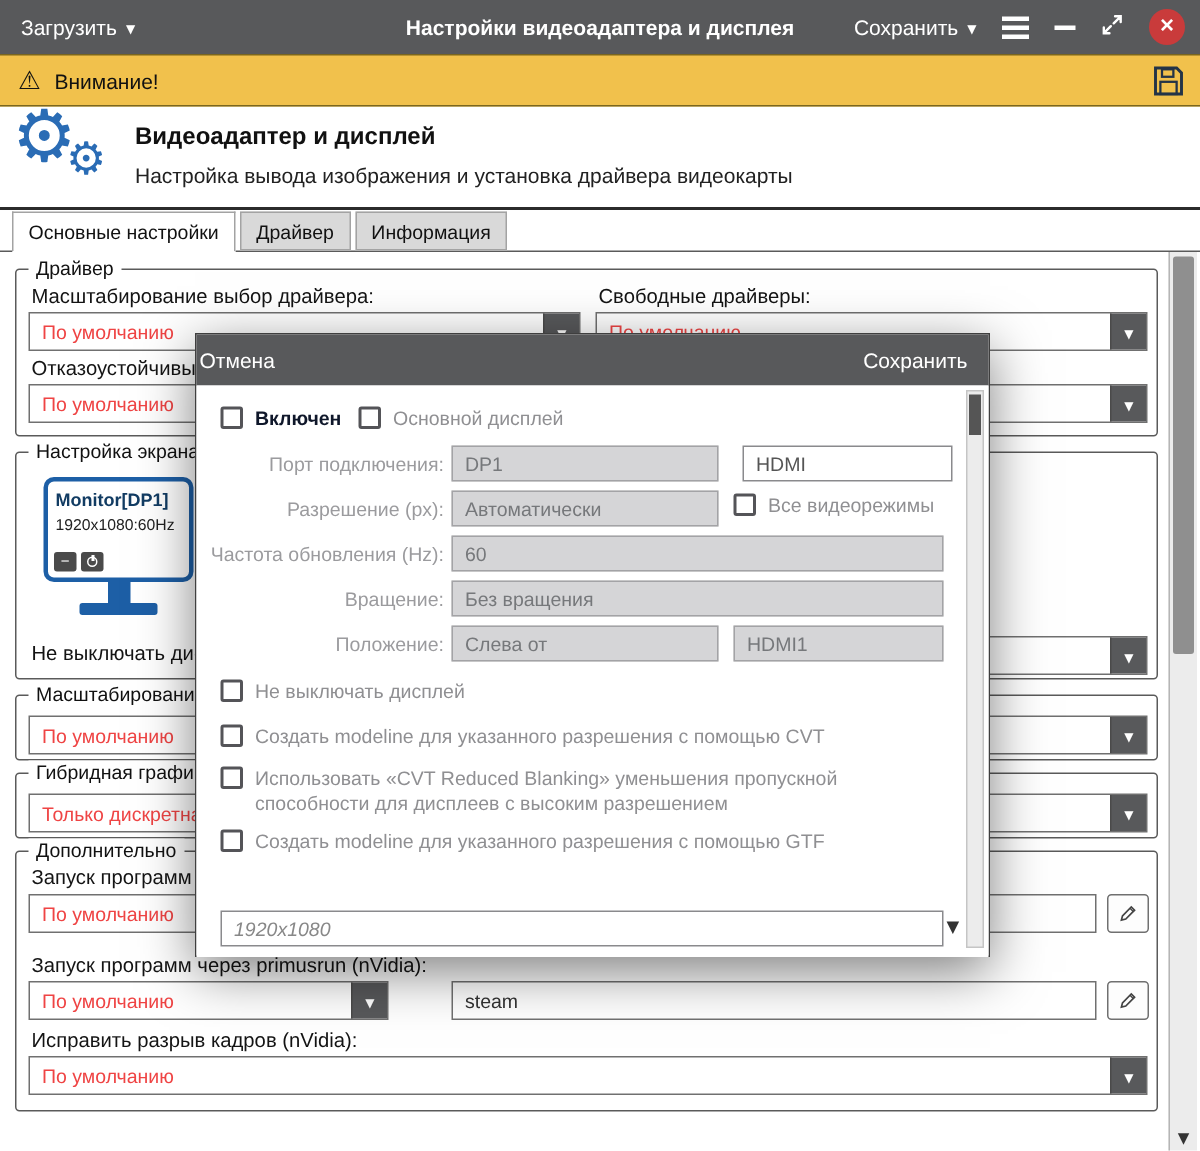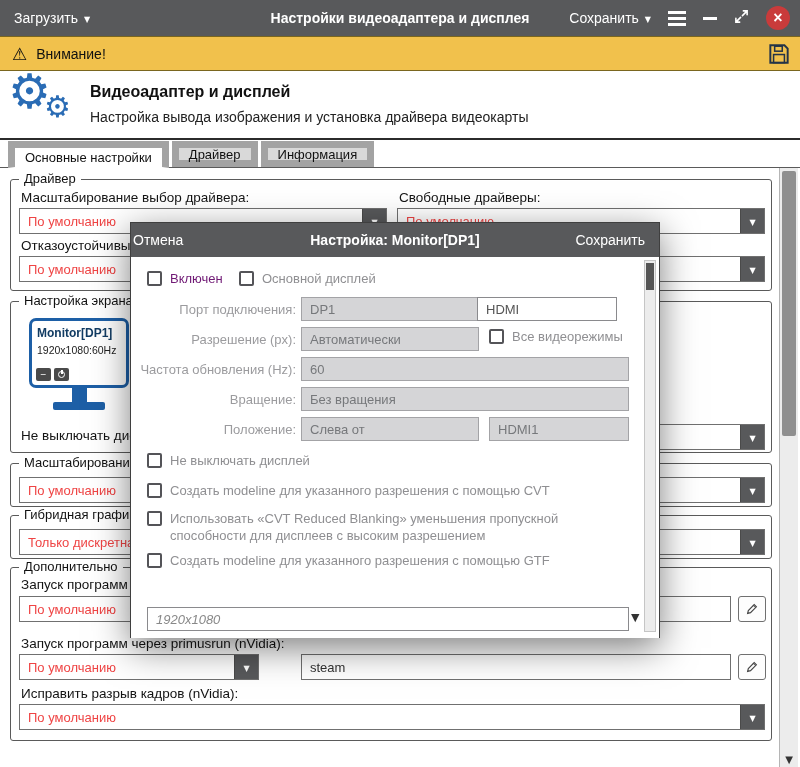--- a/index.html
+++ b/index.html
@@ -26,21 +26,21 @@
   
   .header{position:absolute;left:0;top:71px;width:800px;height:69px;background:#fff;border-bottom:2px solid #2b2b2b;z-index:4}
   .gears{position:absolute;left:8px;top:0;width:78px;height:64px;color:#2a6cb5}
   .gear-big{position:absolute;left:0;top:-8px;font-size:48px;font-family:"DejaVu Sans",sans-serif}
   .gear-small{position:absolute;left:36px;top:18px;font-size:30px;font-family:"DejaVu Sans",sans-serif}
   .hd-title{position:absolute;left:90px;top:12px;font-size:16px;font-weight:bold;color:#111}
   .hd-sub{position:absolute;left:90px;top:38px;font-size:14px;color:#222}
 
   
   .tabs{position:absolute;left:8px;top:141px;display:flex;gap:3px;z-index:3}
-  .tab{height:26px;padding:0 10px;display:flex;align-items:center;font-size:13px;background:#d9d9d9;border:7px solid #a3a3a3;color:#111;cursor:pointer;white-space:nowrap}
+  .tab{height:26px;padding:0 10px;display:flex;align-items:center;font-size:13px;background:#d9d9d9;border:1px solid #a3a3a3;color:#111;cursor:pointer;white-space:nowrap}
   .tab.active{background:#fff;height:27px;border-bottom:1px solid #fff;z-index:4}
 
   
   .content{position:absolute;left:0;top:167px;width:800px;height:600px;background:#fff;border-top:1px solid #5a5a5a;z-index:1}
   .fs{position:absolute;border:1px solid #5a5a5a;border-radius:3px;background:#fff}
   .fs-legend{position:absolute;top:-9px;left:8px;background:#fff;padding:0 5px;font-size:13px;color:#111;white-space:nowrap}
   .lbl{position:absolute;font-size:13.5px;color:#141414;white-space:nowrap}
   .dd{position:absolute;height:26px;border:1px solid #707070;background:#fff;display:flex;align-items:stretch;cursor:pointer}
   .dd-val{flex:1;display:flex;align-items:center;padding-left:8px;font-size:13px;color:#ef4444;overflow:hidden;white-space:nowrap}
   .dd-btn{width:24px;background:#58595b;color:#fff;display:flex;align-items:center;justify-content:center;border-left:1px solid #4a4a4a}
@@ -70,21 +70,21 @@
   .m-cancel{margin-left:2px;cursor:pointer;z-index:2}
   .m-title{position:absolute;left:0;right:0;text-align:center;font-weight:bold;pointer-events:none}
   .m-save{position:absolute;right:14px;cursor:pointer;z-index:2}
   .modal-body{position:relative;width:100%;height:381px;background:#fff}
   .m-lbl{position:absolute;left:0;width:165px;text-align:right;font-size:13px;color:#9b9b9e;white-space:nowrap}
   .din{position:absolute;height:24px;background:#d5d5d7;border:1px solid #a3a3a6;color:#76787b;font-size:13px;display:flex;align-items:center;padding-left:8px;white-space:nowrap;overflow:hidden}
   .win{position:absolute;height:24px;background:#fff;border:1px solid #8a8a8d;color:#555;font-size:13px;padding-left:8px;outline:none}
   .cb{position:absolute;display:flex;gap:8px;align-items:flex-start;cursor:pointer}
   .cb-box{width:15px;height:15px;border:2px solid #545458;border-radius:2px;background:#fff;flex:0 0 auto}
   .cb-lbl{font-size:13px;color:#8f8f92;line-height:1.3}
-  .cb-lbl.dark{color:#701a75;font-weight:normal}
+  .cb-lbl.dark{color:#0f172a;font-weight:bold}
   .cb-lbl.mid{color:#555}
   .m-scroll{position:absolute;right:3px;top:3px;width:12px;height:372px;background:#ececec;border:1px solid #c5c5c5}
   .m-thumb{position:absolute;left:1px;top:2px;width:8px;height:27px;background:#555;cursor:pointer}
   .m-down{position:absolute;left:500px;top:354px;font-size:11px;color:#333;font-family:"DejaVu Sans",sans-serif;cursor:pointer}
 </style>
 </head>
 <body>
 
 <div class="app">
 
@@ -265,37 +265,36 @@
 
     <div class="vscroll">
       <div class="vthumb"></div>
       <div class="vdown">▼</div>
     </div>
   </div>
 
   <div class="modal">
     <div class="modal-head">
       <span class="m-cancel">Отмена</span>
-      <span class="m-title">Настройка: Monitor[DP1]</span>
       <span class="m-save">Сохранить</span>
     </div>
     <div class="modal-body">
 
       <label class="cb" style="left:16px;top:14px">
         <span class="cb-box"></span>
         <span class="cb-lbl dark">Включен</span>
       </label>
       <label class="cb" style="left:108px;top:14px">
         <span class="cb-box"></span>
         <span class="cb-lbl">Основной дисплей</span>
       </label>
 
       <span class="m-lbl" style="top:45px">Порт подключения:</span>
       <div class="din" style="left:170px;top:40px;width:178px">DP1</div>
-      <input class="win" style="left: 346px; top: 40px; width: 140px;" value="HDMI">
+      <input class="win" style="left: 364px; top: 40px; width: 140px;" value="HDMI">
 
       <span class="m-lbl" style="top:75px">Разрешение (px):</span>
       <div class="din" style="left:170px;top:70px;width:178px">Автоматически</div>
       <label class="cb" style="left:358px;top:72px">
         <span class="cb-box"></span>
         <span class="cb-lbl">Все видеорежимы</span>
       </label>
 
       <span class="m-lbl" style="top:105px">Частота обновления (Hz):</span>
       <div class="din" style="left:170px;top:100px;width:328px">60</div>

